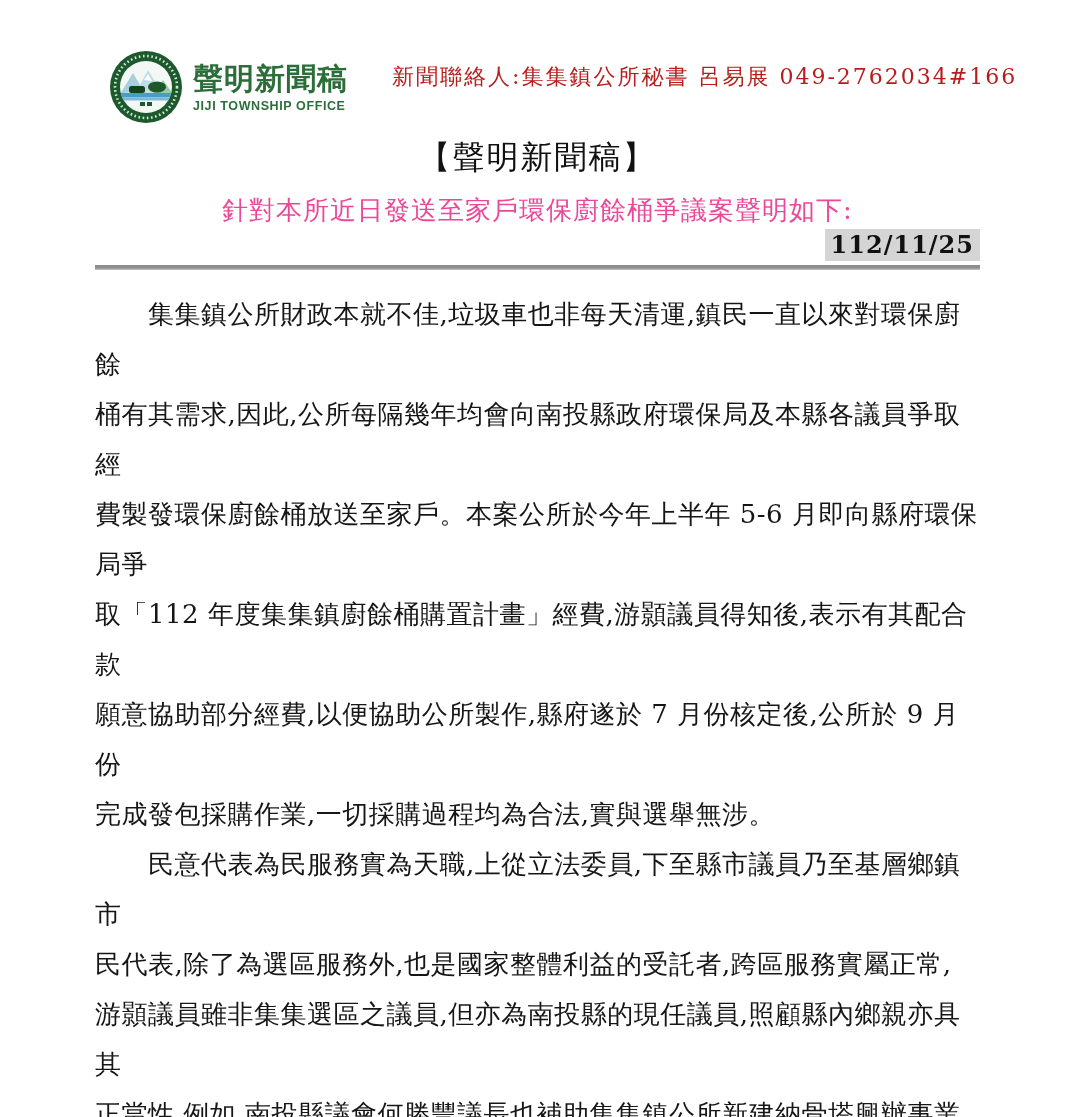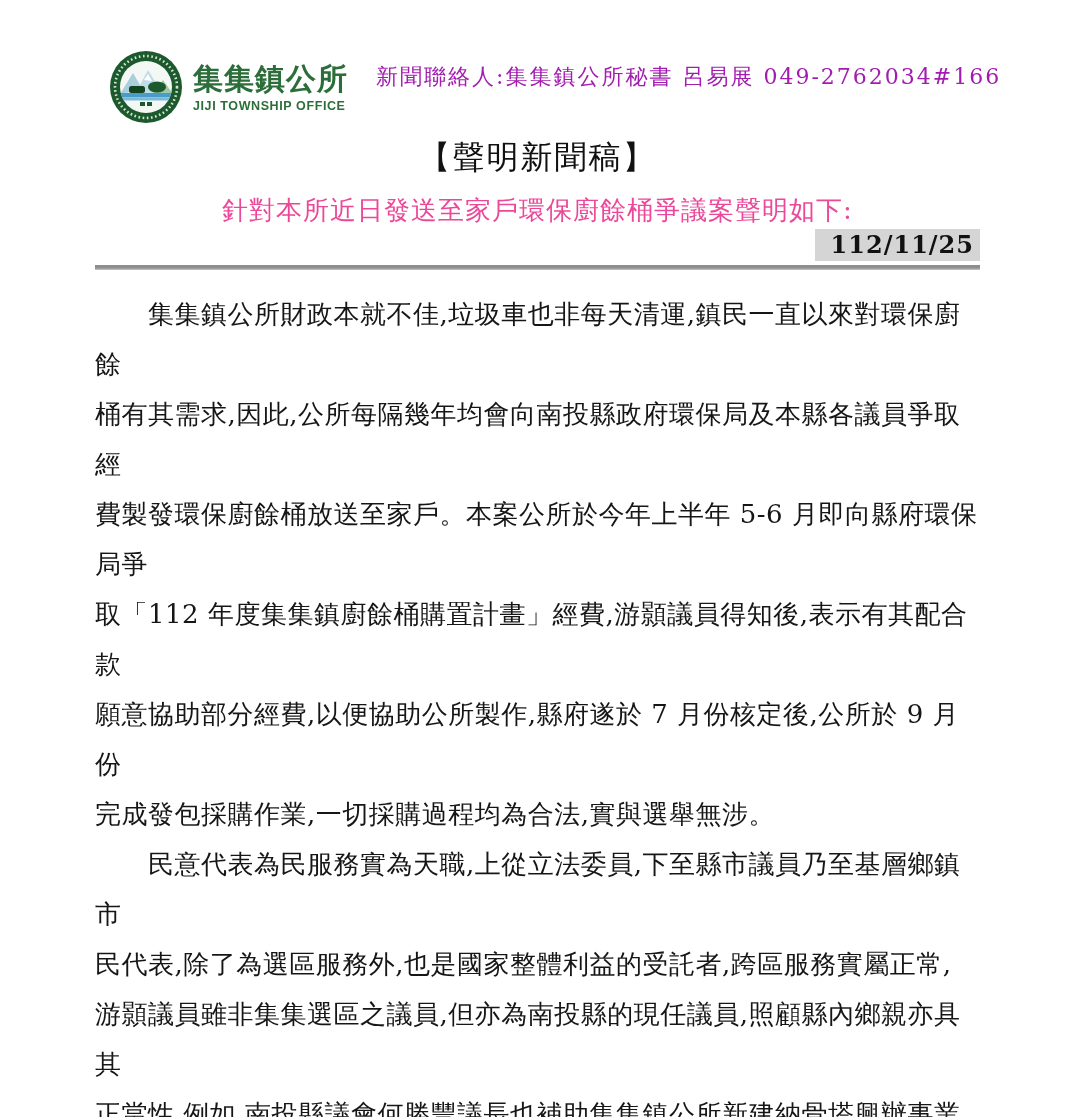--- a/index.html
+++ b/index.html
@@ -44,26 +44,26 @@
   }
   .org-name-en {
     font-size: 12.5px;
     font-weight: bold;
     color: #2c6e3a;
     letter-spacing: 0.6px;
     margin-top: 2px;
     font-family: Liberation Sans, sans-serif;
   }
   .contact-line {
-    margin-left: 28px;
+    margin-left: 44px;
     padding-top: 12px;
     font-size: 22px;
     letter-spacing: 2px;
     white-space: nowrap;
-    color: #a21caf;
+    color: #b91c1c;
   }
   
   .doc-title {
     text-align: center;
     font-size: 32px;
     font-weight: normal;
     letter-spacing: 2px;
     margin: 12px 0 0 0;
     color: #111111;
   }
@@ -78,21 +78,21 @@
     text-align: right;
     margin-top: 1px;
     height: 32px;
   }
   .date-badge {
     display: inline-block;
     background: #d5d5d5;
     font-size: 24px;
     font-weight: bold;
     letter-spacing: 1px;
-    padding: 1px 6px 2px 16px;
+    padding: 1px 6px 2px 6px;
     color: #111111;
   }
   .divider {
     height: 5px;
     border: none;
     margin: 4px 0 0 0;
     background: linear-gradient(to bottom, #8e8e8e 55%, #c6c6c6 100%);
   }
   
   .doc-body { margin-top: 19px; }
@@ -131,21 +131,21 @@
             <ellipse cx="48" cy="37" rx="9" ry="5.5" fill="#1c5a2d"></ellipse>
             <rect x="20" y="36" width="16" height="7" rx="2.5" fill="#14431f"></rect>
             <rect x="10" y="43" width="54" height="4.5" fill="#4a9bc8"></rect>
             <rect x="10" y="47.5" width="54" height="3" fill="#7db9d8"></rect>
             <rect x="31" y="52" width="5" height="4" fill="#1c5a2d"></rect>
             <rect x="38" y="52" width="5" height="4" fill="#1c5a2d"></rect>
           </g>
         </svg>
       </div>
       <div class="logo-text">
-        <div class="org-name-zh">集集鎮公所</div>
+        <div class="org-name-zh">聲明新聞稿</div>
         <div class="org-name-en">JIJI TOWNSHIP OFFICE</div>
       </div>
     </div>
     <div class="contact-line">新聞聯絡人:集集鎮公所秘書 呂易展 049-2762034#166</div>
   </div>
 
   <h1 class="doc-title">【聲明新聞稿】</h1>
 
   <div class="doc-subtitle">針對本所近日發送至家戶環保廚餘桶爭議案聲明如下:</div>
 

